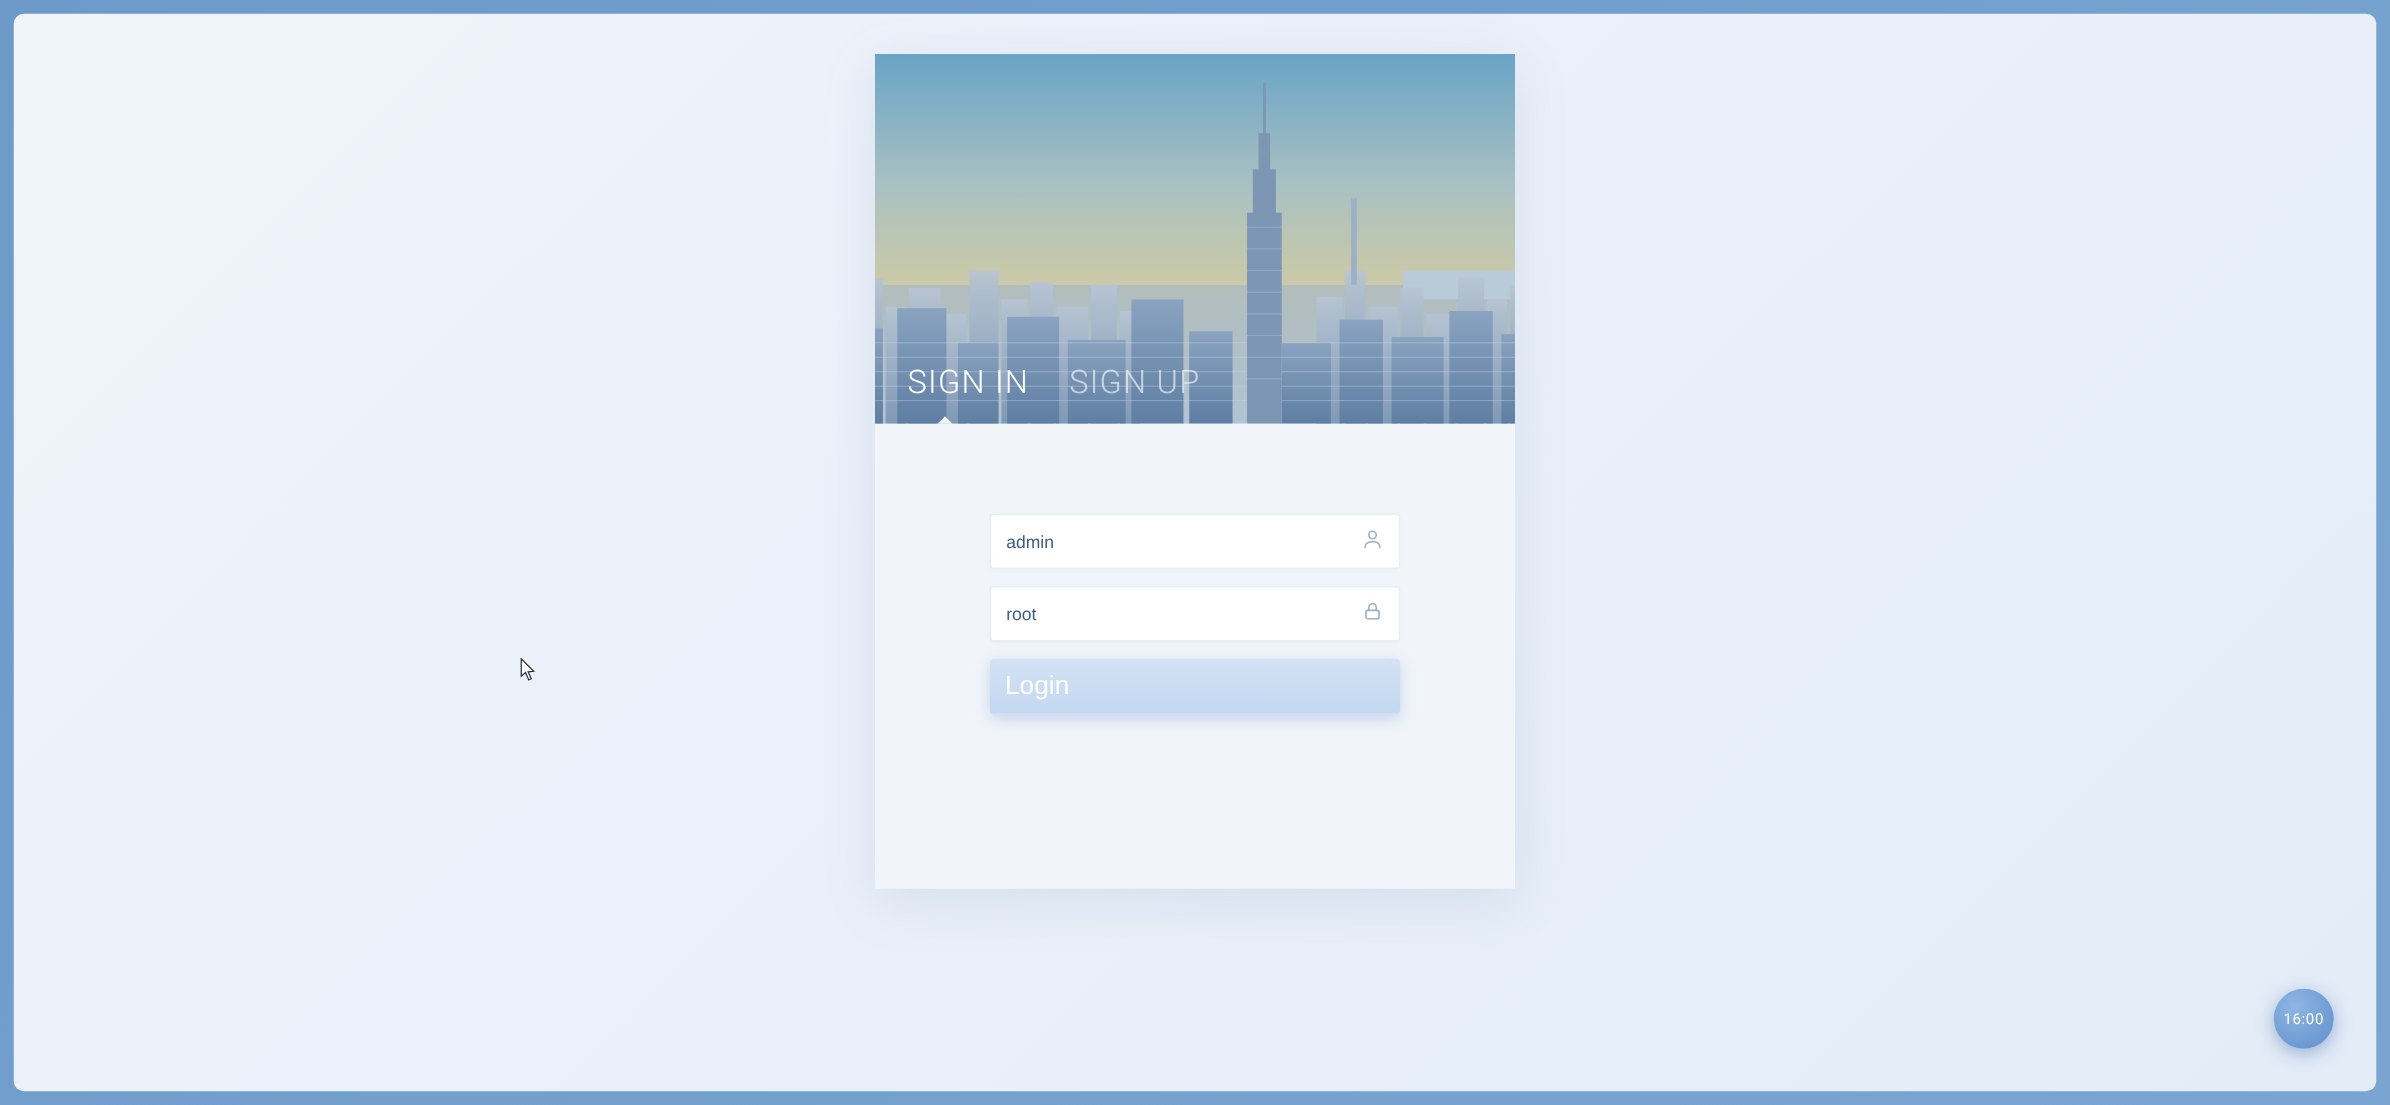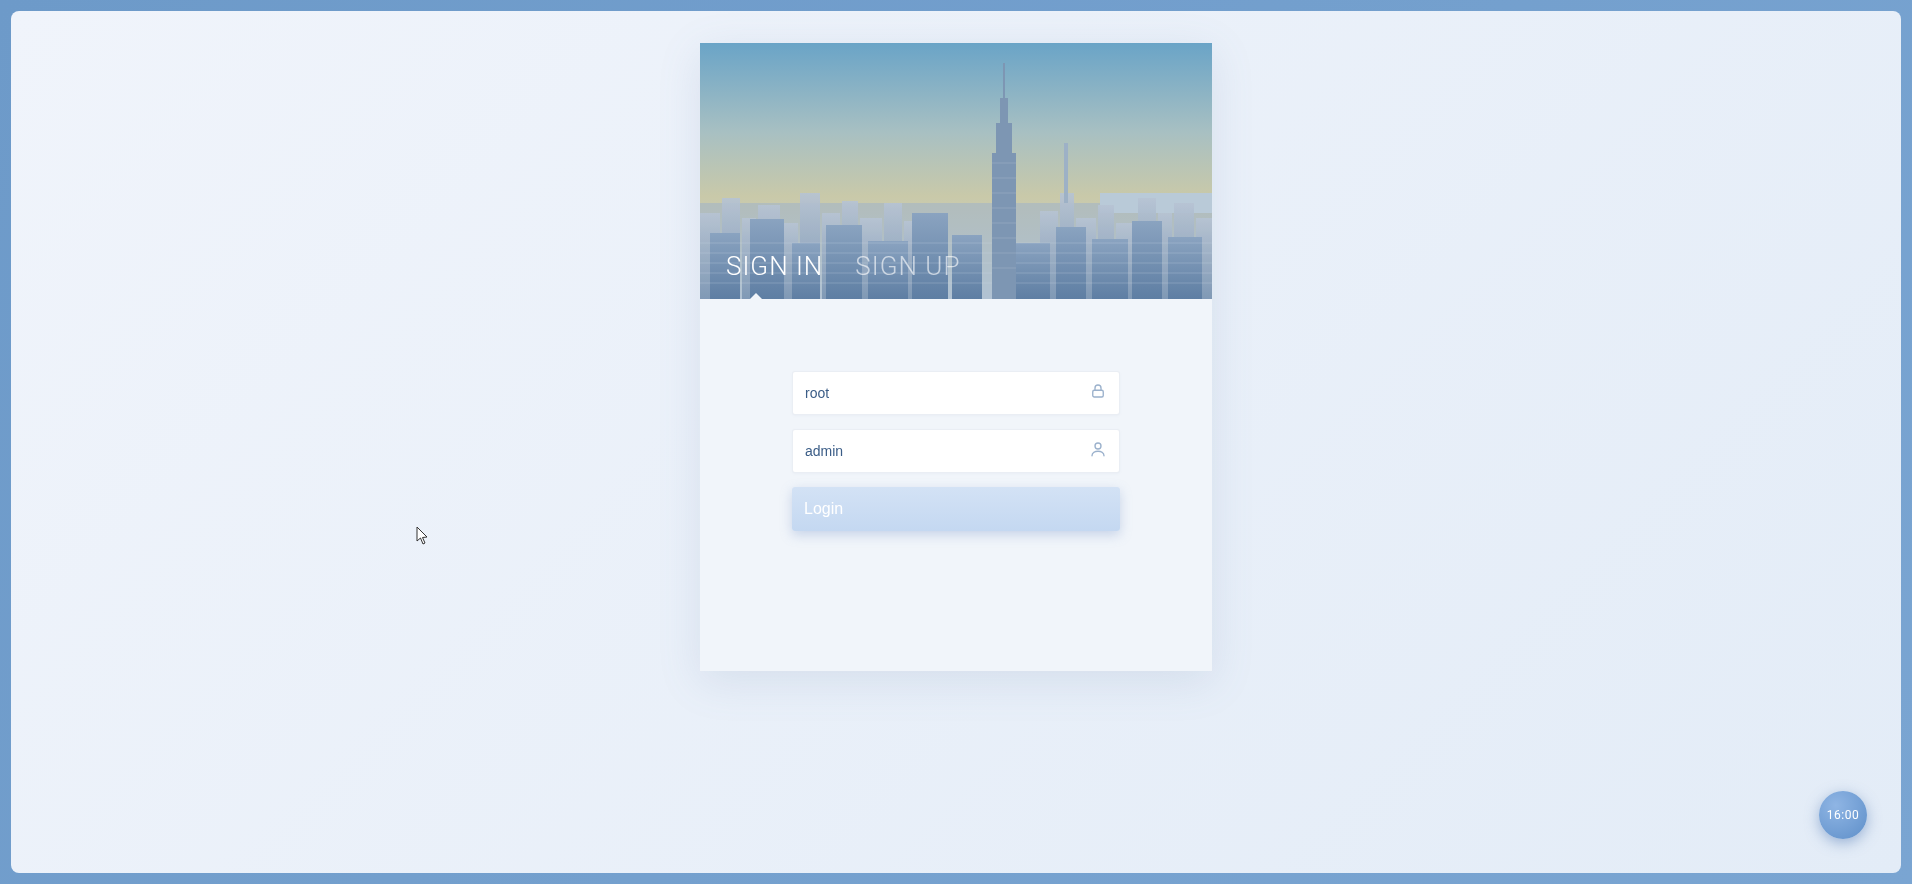--- a/index.html
+++ b/index.html
@@ -23,21 +23,21 @@
       padding-top: 32px;
       position: relative;
     }
     .card {
       width: 512px;
       background: #f1f5fa;
       box-shadow: 0 10px 40px rgba(100, 130, 170, 0.15);
     }
     .hero {
       position: relative;
-      height: 256px;
+      height: 296px;
       overflow: hidden;
     }
     .hero svg.skyline { display: block; width: 100%; height: 100%; }
     .tabs {
       position: absolute;
       bottom: 18px;
       left: 26px;
       display: flex;
       gap: 32px;
     }
@@ -89,21 +89,21 @@
       color: #9bb1cc;
       flex: 0 0 auto;
     }
     .login-btn {
       width: 100%;
       height: 44px;
       border: none;
       border-radius: 3px;
       background: linear-gradient(180deg, #d3e2f5 0%, #c4d8f1 100%);
       color: #ffffff;
-      font-size: 16px;
+      font-size: 21px;
       text-align: left;
       padding: 0 12px;
       cursor: pointer;
       box-shadow: 0 4px 12px rgba(120,150,200,0.35);
     }
     .timer-badge {
       position: absolute;
       right: 34px;
       bottom: 34px;
       width: 48px;
@@ -223,39 +223,39 @@
       </svg>
 
       <div class="tabs">
         <div class="tab active">SIGN IN</div>
         <div class="tab">SIGN UP</div>
       </div>
     </div>
 
     <div class="form-area">
       <div class="input-row">
+        <input type="text" value="admin" style="">
+        <span class="icon">
+          <svg width="18" height="18" viewBox="0 0 24 24" fill="none" stroke="currentColor" stroke-width="1.8" stroke-linecap="round" stroke-linejoin="round">
+            <circle cx="12" cy="8" r="4"></circle>
+            <path d="M4 21c0-4 4-6 8-6s8 2 8 6"></path>
+          </svg>
+        </span>
+      </div>
+
+      <div class="input-row">
         <input type="text" value="root" style="">
         <span class="icon">
           <svg width="18" height="18" viewBox="0 0 24 24" fill="none" stroke="currentColor" stroke-width="1.8" stroke-linecap="round" stroke-linejoin="round">
             <rect x="5" y="11" width="14" height="9" rx="2"></rect>
             <path d="M8 11V8a4 4 0 0 1 8 0v3"></path>
           </svg>
         </span>
       </div>
 
-      <div class="input-row">
-        <input type="text" value="admin" style="">
-        <span class="icon">
-          <svg width="18" height="18" viewBox="0 0 24 24" fill="none" stroke="currentColor" stroke-width="1.8" stroke-linecap="round" stroke-linejoin="round">
-            <circle cx="12" cy="8" r="4"></circle>
-            <path d="M4 21c0-4 4-6 8-6s8 2 8 6"></path>
-          </svg>
-        </span>
-      </div>
-
       <button class="login-btn">Login</button>
     </div>
   </div>
 
   <div class="timer-badge">
     <span>16:00</span>
   </div>
 
   <svg class="cursor" width="14" height="20" viewBox="0 0 14 20">
     <path d="M1 1 L1 15 L4.5 12 L7 18 L9 17 L6.5 11.5 L11 11 Z" fill="#fff" stroke="#333" stroke-width="1"></path>

